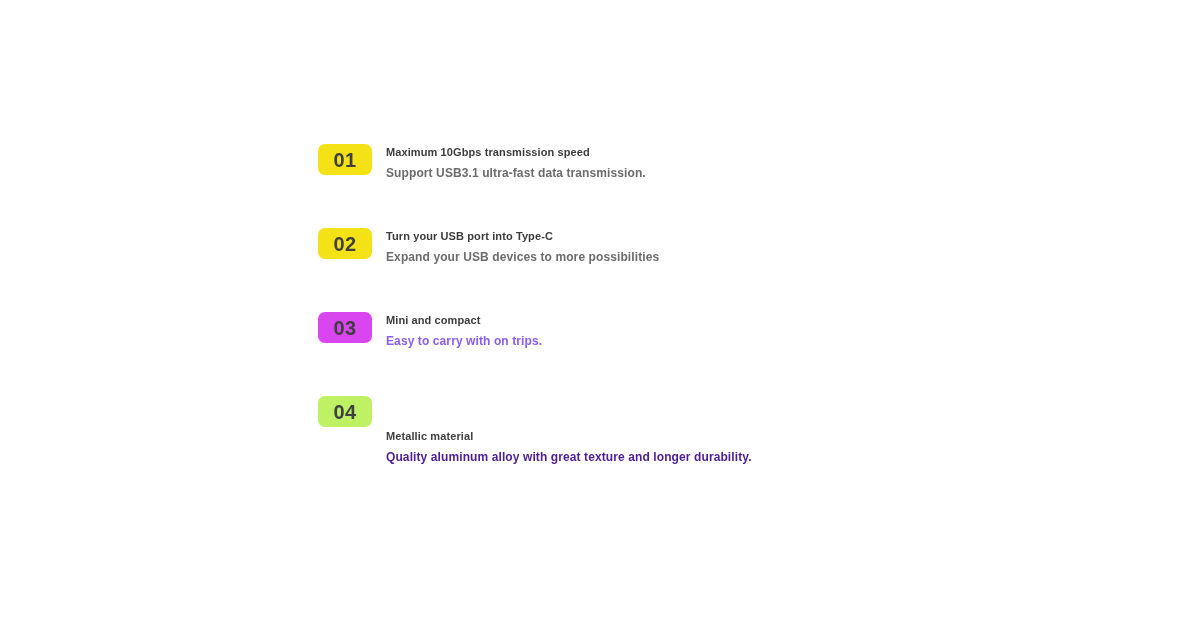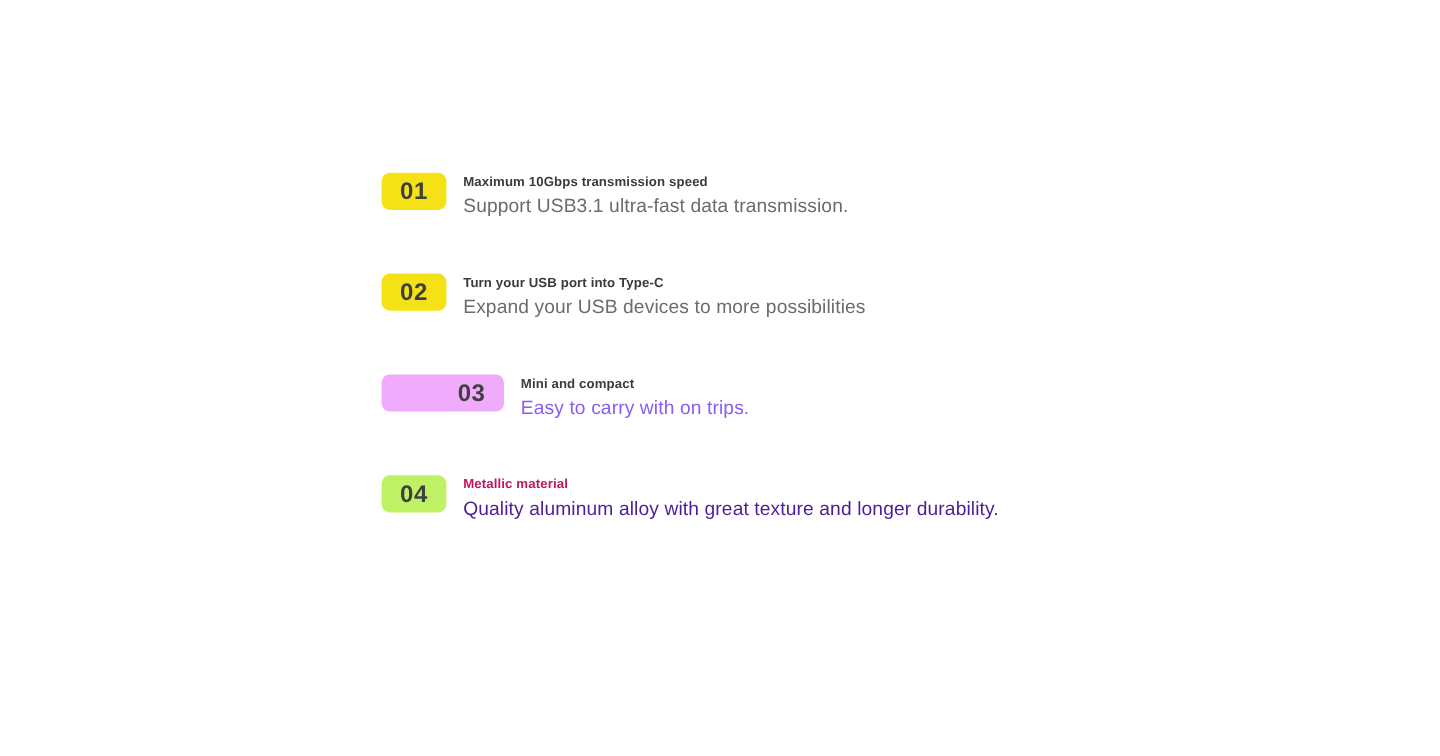--- a/index.html
+++ b/index.html
@@ -52,22 +52,22 @@
   }
   .feature-title {
     font-size: 11px;
     font-weight: 700;
     color: #3B3B3B;
     line-height: 18px;
     letter-spacing: 0.1px;
   }
   .feature-desc {
     margin-top: 4px;
-    font-size: 16px;
-    font-weight: 400;
+    font-size: 12px;
+    font-weight: 700;
     color: #6C6C6C;
     line-height: 16px;
     letter-spacing: 0.1px;
   }
 </style>
 </head>
 <body>
 
 <div class="canvas">
   <div class="feature-list">
@@ -82,29 +82,29 @@
 
     <div class="feature-item">
       <div class="num-badge" style="background: rgb(245, 226, 22);">02</div>
       <div class="feature-text">
         <div class="feature-title" style="color: rgb(59, 59, 59);">Turn your USB port into Type-C</div>
         <div class="feature-desc" style="color: rgb(108, 108, 108);">Expand your USB devices to more possibilities</div>
       </div>
     </div>
 
     <div class="feature-item">
-      <div class="num-badge" style="background: #f0abfc; padding-left: 48px;">03</div>
+      <div class="num-badge" style="background: #d946ef;">03</div>
       <div class="feature-text">
         <div class="feature-title" style="color: rgb(59, 59, 59);">Mini and compact</div>
         <div class="feature-desc" style="color: #8b5cf6;">Easy to carry with on trips.</div>
       </div>
     </div>
 
     <div class="feature-item">
       <div class="num-badge" style="background: #bef264;">04</div>
       <div class="feature-text">
-        <div class="feature-title" style="color: #be185d;">Metallic material</div>
+        <div class="feature-title" style="color: #404040; margin-top: 32px;">Metallic material</div>
         <div class="feature-desc" style="color: #4c1d95;">Quality aluminum alloy with great texture and longer durability.</div>
       </div>
     </div>
 
   </div>
 </div>
 
 </body></html>

